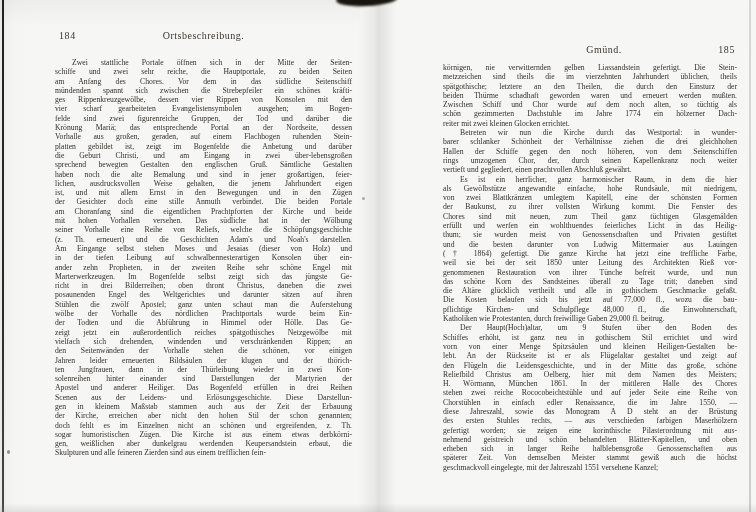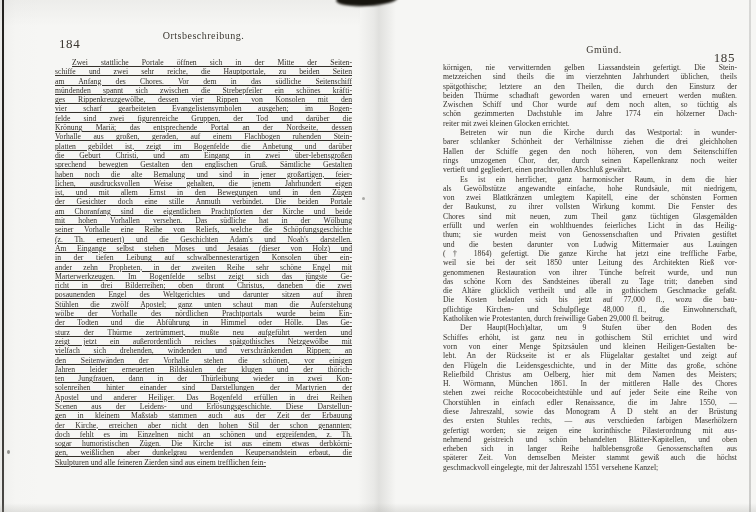--- a/index.html
+++ b/index.html
@@ -50,34 +50,34 @@
   .speck.s1 { left: 7px;  top: 450px; width: 3px; height: 4px; background: #8f8f8b; }
   .speck.s2 { left: 362px; top: 197px; width: 3px; height: 3px; background: #a9a9a5; }
 
   
   .page { position: absolute; }
   .page-left  { left: 55px;  top: 30px; width: 297px; }
   .page-right { left: 399px; top: 44px; width: 294px; margin-left: 44px; }
 
   .page-head { position: relative; height: 12px; }
   .pagenum {
-    position: absolute; top: 8px;
-    font-size: 13px; line-height: 12px; letter-spacing: 0.6px;
+    position: absolute; top: 0;
+    font-size: 10px; line-height: 12px; letter-spacing: 0.6px;
     color: #3a362f;
   }
   .page-left  .pagenum { left: 4px; }
   .page-right .pagenum { right: 2px; }
   .running-head {
     display: block; text-align: center;
     font-size: 10px; line-height: 12px; letter-spacing: 0.5px;
     color: #3a362f;
   }
   .page-right .running-head { transform: translateX(14px); }
 
-  .page-left  .page-body { margin-top: 16px; text-decoration: underline; }
+  .page-left  .page-body { margin-top: 16px; }
   .page-right .page-body { margin-top: 7px; font-family: Liberation Serif, serif; }
 
   .para { margin: 0; }
   .line {
     font-size: 7.7px;
     line-height: 9.3px;
     height: 9.3px;
     overflow: hidden;
     text-align: justify;
     text-align-last: justify;
@@ -128,21 +128,20 @@
           <div class="line">(z. Th. erneuert) und die Geschichten Adam's und Noah's darstellen.</div>
           <div class="line">Am Eingange selbst stehen Moses und Jesaias (dieser von Holz) und</div>
           <div class="line">in der tiefen Leibung auf schwalbennesterartigen Konsolen über ein-</div>
           <div class="line">ander zehn Propheten, in der zweiten Reihe sehr schöne Engel mit</div>
           <div class="line">Marterwerkzeugen.  Im Bogenfelde selbst zeigt sich das jüngste Ge-</div>
           <div class="line">richt in drei Bilderreihen; oben thront Christus, daneben die zwei</div>
           <div class="line">posaunenden Engel des Weltgerichtes und darunter sitzen auf ihren</div>
           <div class="line">Stühlen die zwölf Apostel; ganz unten schaut man die Auferstehung</div>
           <div class="line">wölbe der Vorhalle des nördlichen Prachtportals wurde beim Ein-</div>
           <div class="line">der Todten und die Abführung in Himmel oder Hölle.  Das Ge-</div>
-          <div class="line">sturz der Thürme zertrümmert, mußte neu aufgeführt werden und</div>
           <div class="line">zeigt jetzt ein außerordentlich reiches spätgothisches Netzgewölbe mit</div>
           <div class="line">vielfach sich drehenden, windenden und verschränkenden Rippen; an</div>
           <div class="line">den Seitenwänden der Vorhalle stehen die schönen, vor einigen</div>
           <div class="line">Jahren leider erneuerten Bildsäulen der klugen und der thörich-</div>
           <div class="line">ten Jungfrauen, dann in der Thürleibung wieder in zwei Kon-</div>
           <div class="line">solenreihen hinter einander sind Darstellungen der Martyrien der</div>
           <div class="line">Apostel und anderer Heiliger.  Das Bogenfeld erfüllen in drei Reihen</div>
           <div class="line">Scenen aus der Leidens- und Erlösungsgeschichte.  Diese Darstellun-</div>
           <div class="line">gen in kleinem Maßstab stammen auch aus der Zeit der Erbauung</div>
           <div class="line">der Kirche, erreichen aber nicht den hohen Stil der schon genannten;</div>

